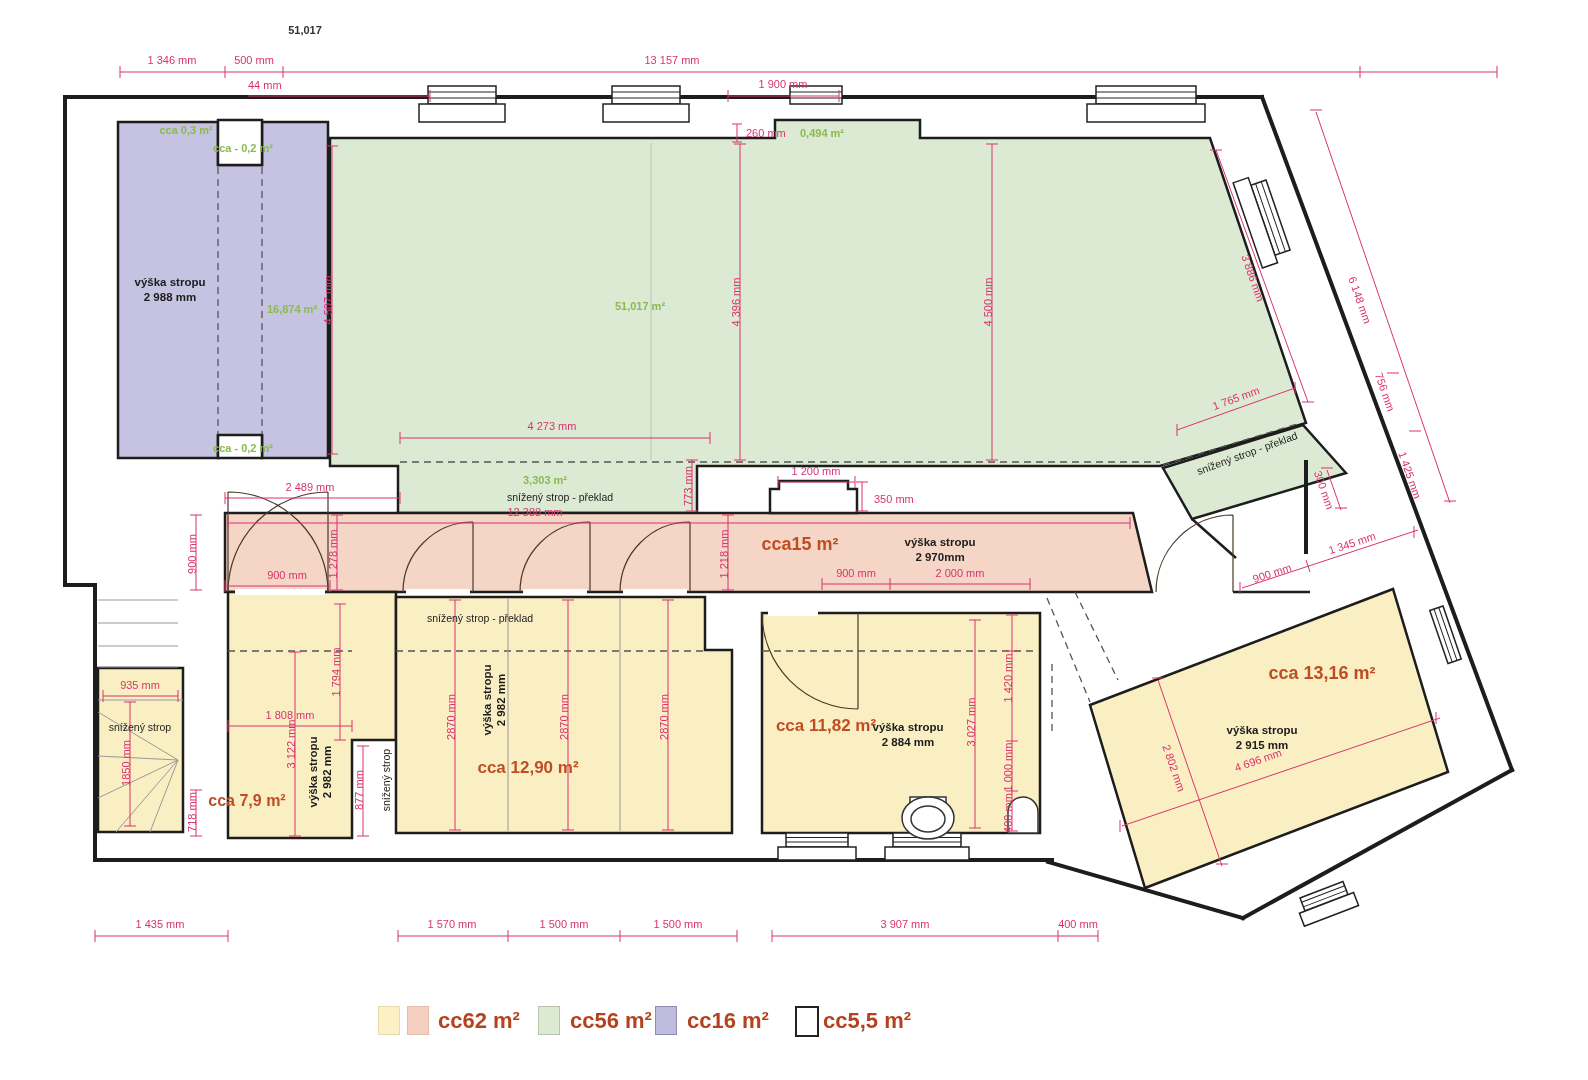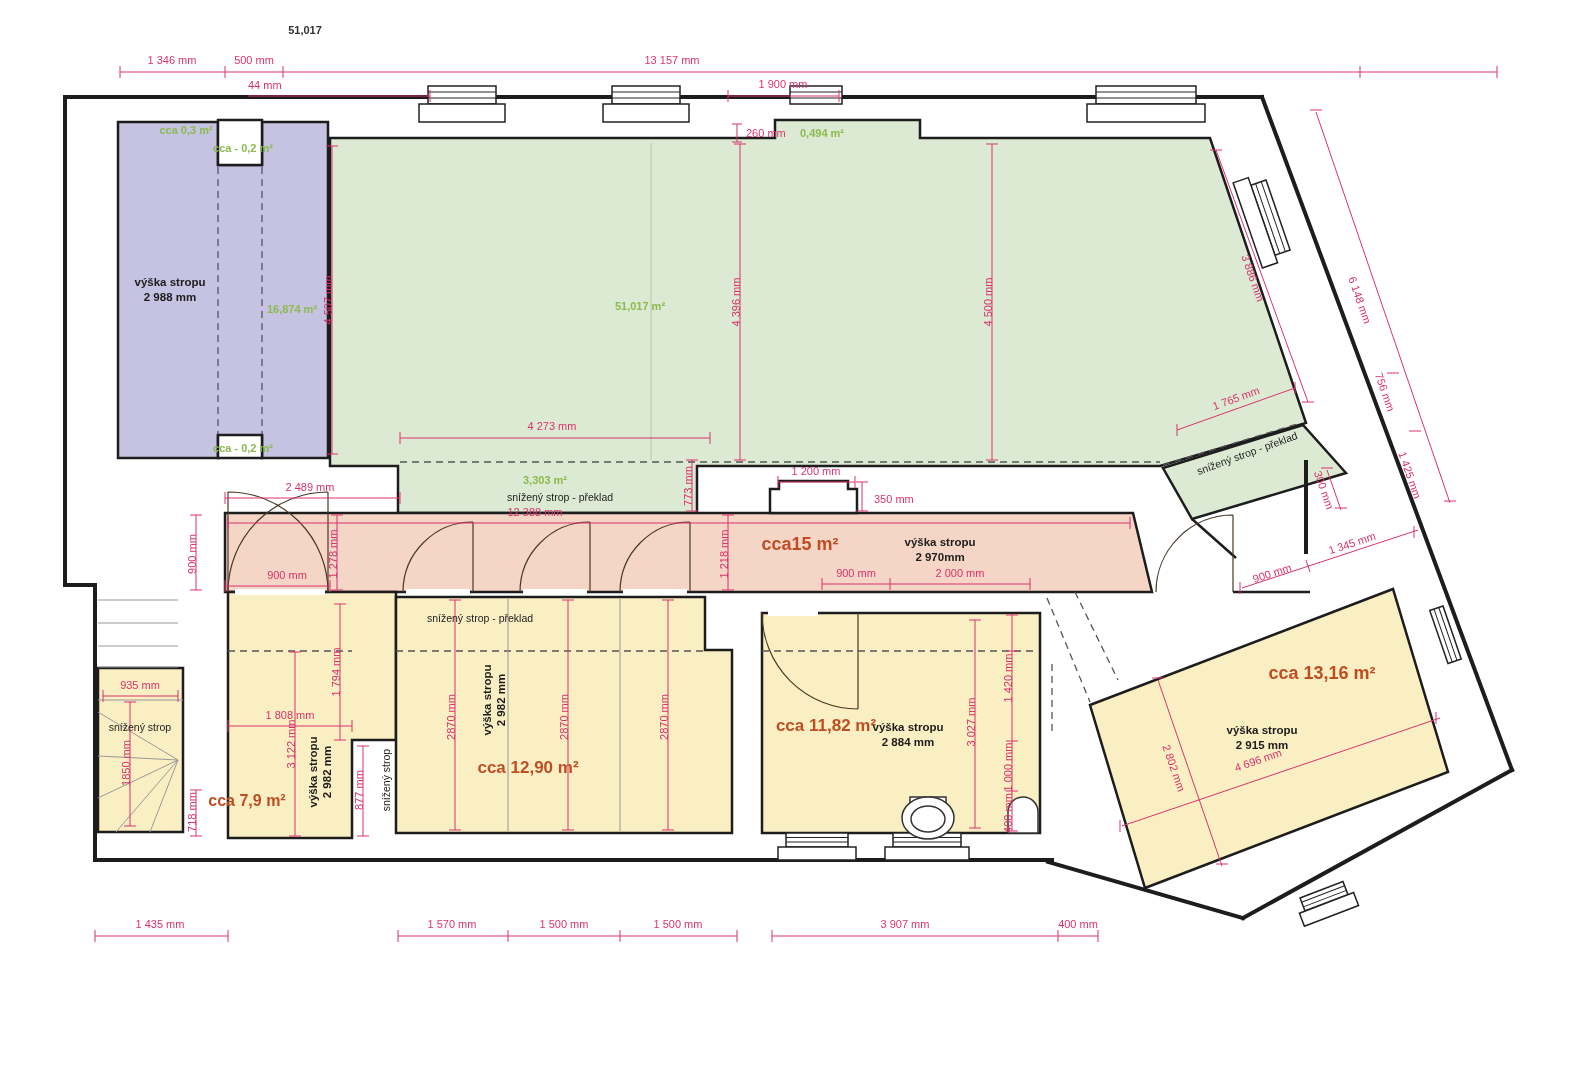--- a/index.html
+++ b/index.html
@@ -315,14 +315,25 @@
       <text class="dim" x="160" y="928">1 435 mm</text>
       <text class="dim" x="452" y="928">1 570 mm</text>
       <text class="dim" x="564" y="928">1 500 mm</text>
       <text class="dim" x="678" y="928">1 500 mm</text>
       <text class="dim" x="905" y="928">3 907 mm</text>
       <text class="dim" x="1078" y="928">400 mm</text>
     </g>
   </svg>
 
 
+  <div class="legend">
+    <div class="lg-sw sw-y"></div>
+    <div class="lg-sw sw-p"></div>
+    <div class="lg-lab lab-1">cc62 m²</div>
+    <div class="lg-sw sw-g"></div>
+    <div class="lg-lab lab-2">cc56 m²</div>
+    <div class="lg-sw sw-b"></div>
+    <div class="lg-lab lab-3">cc16 m²</div>
+    <div class="lg-sw sw-w"></div>
+    <div class="lg-lab lab-4">cc5,5 m²</div>
+  </div>
 
 </div>
 
 </body></html>

